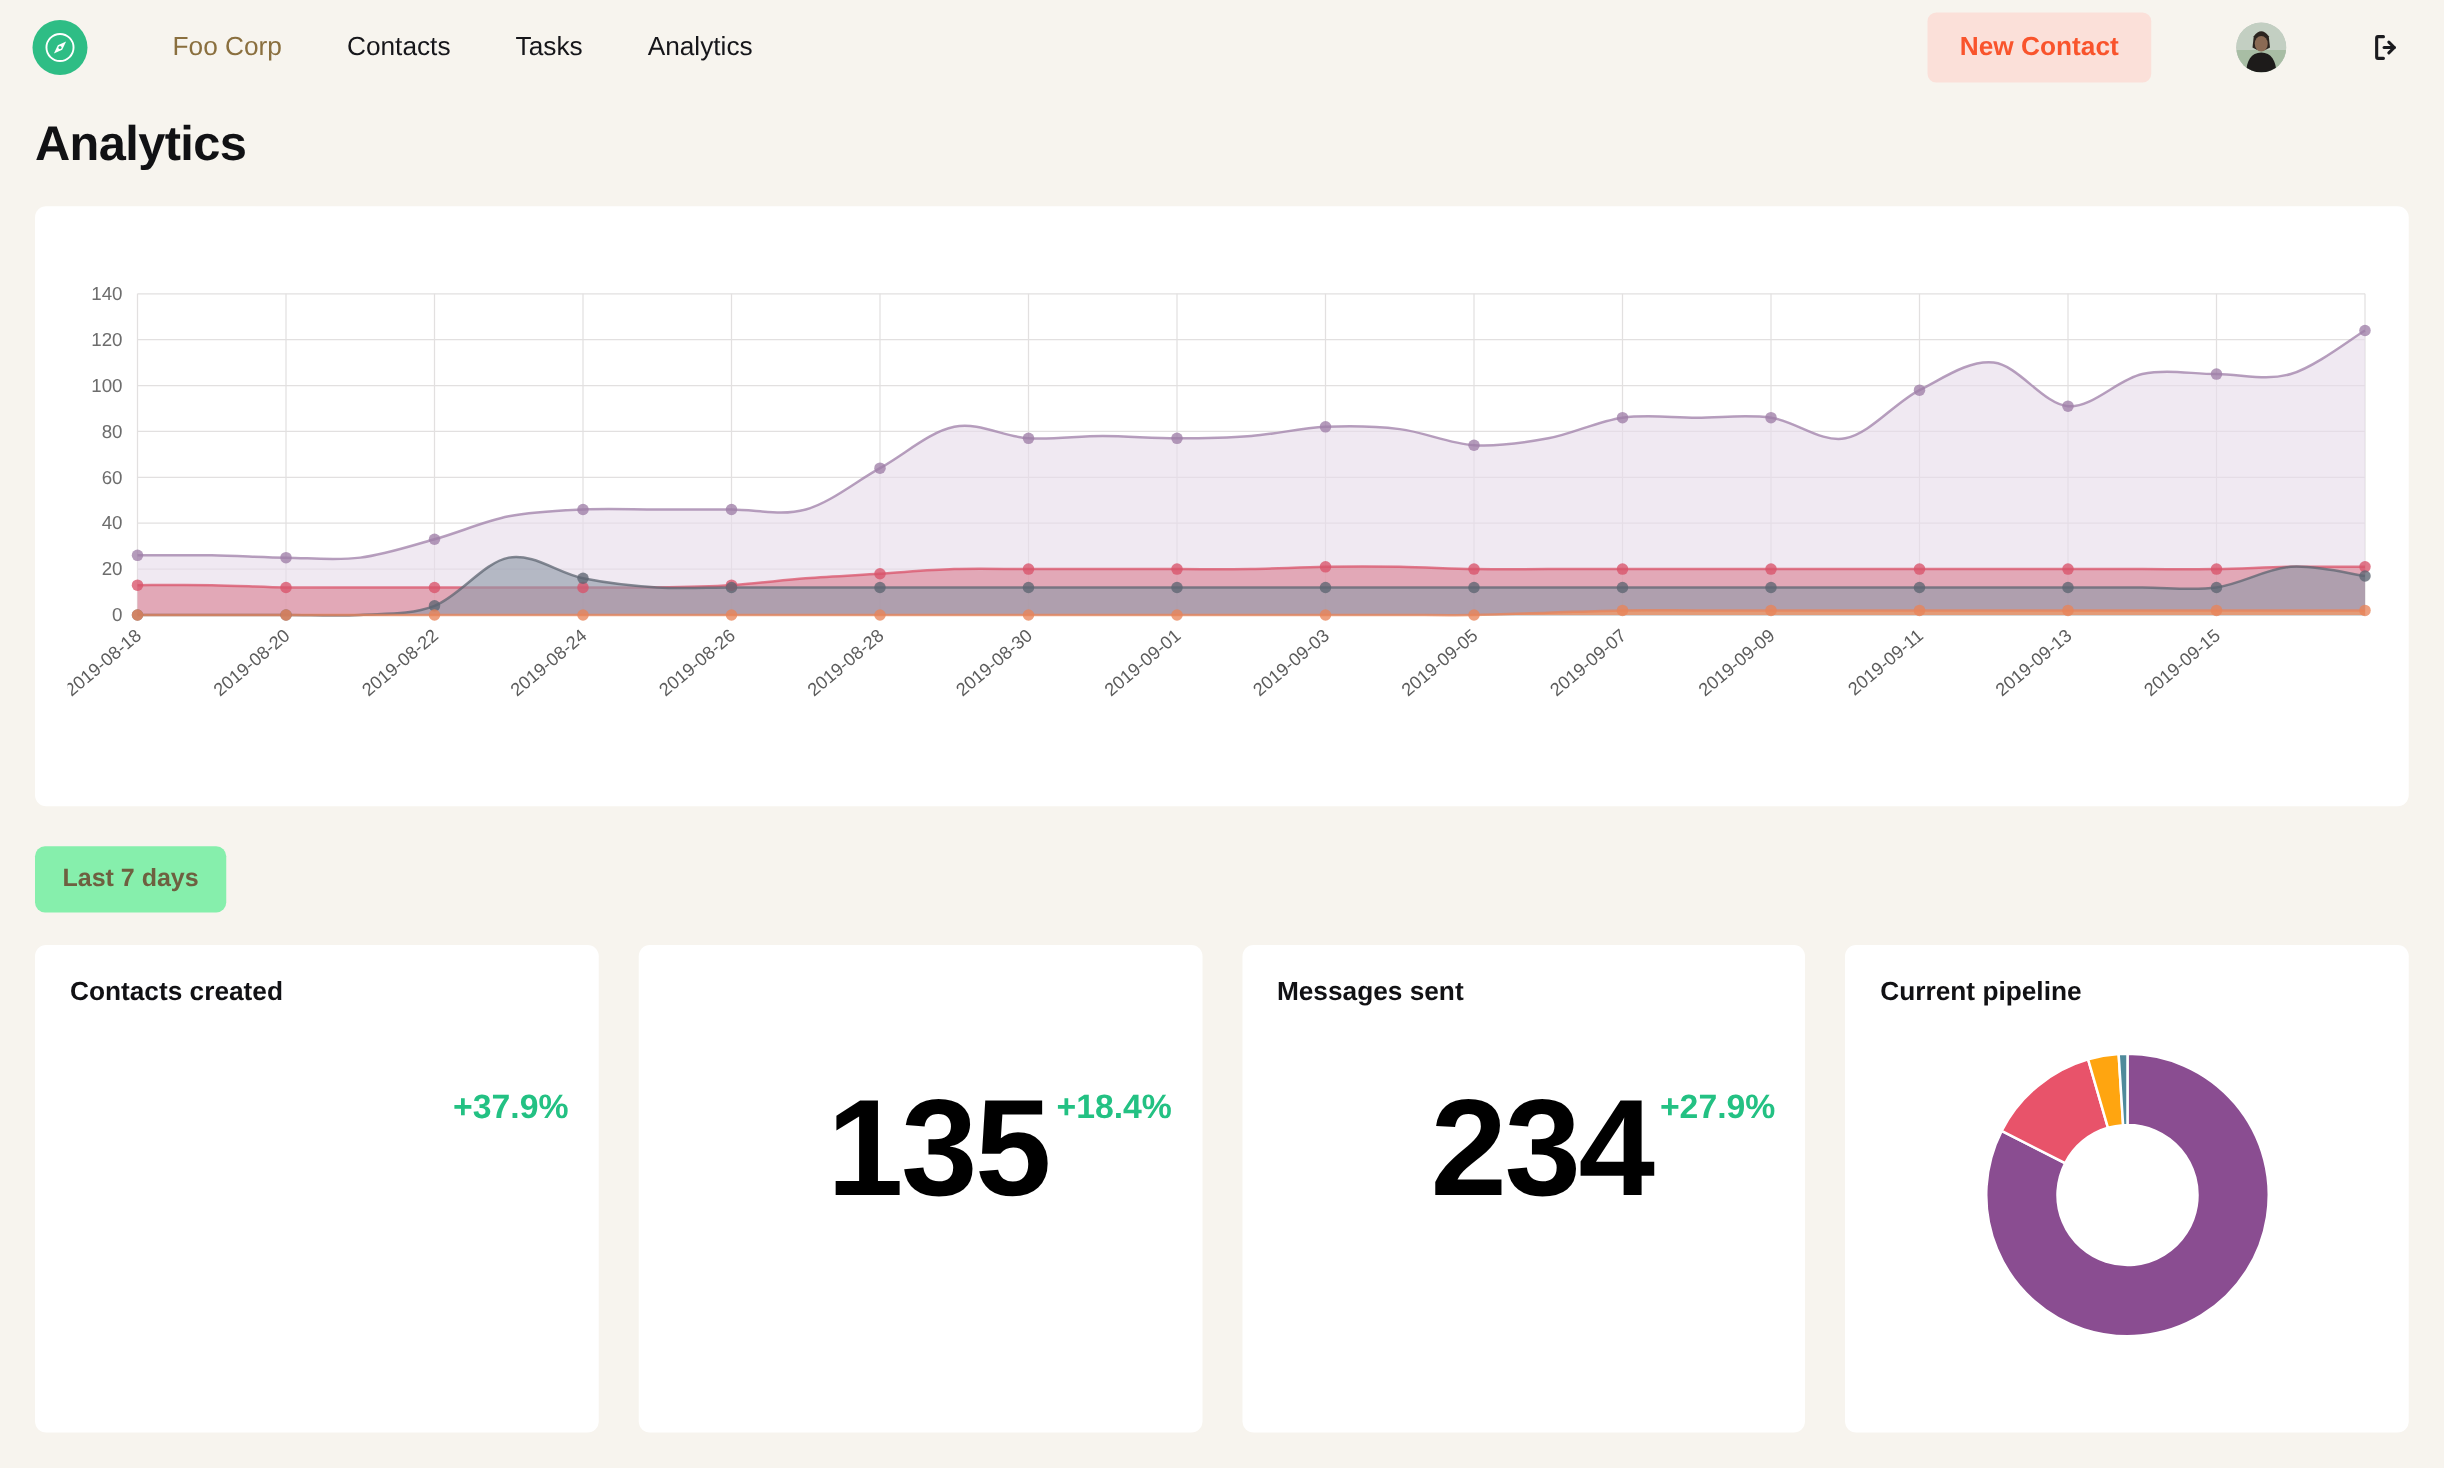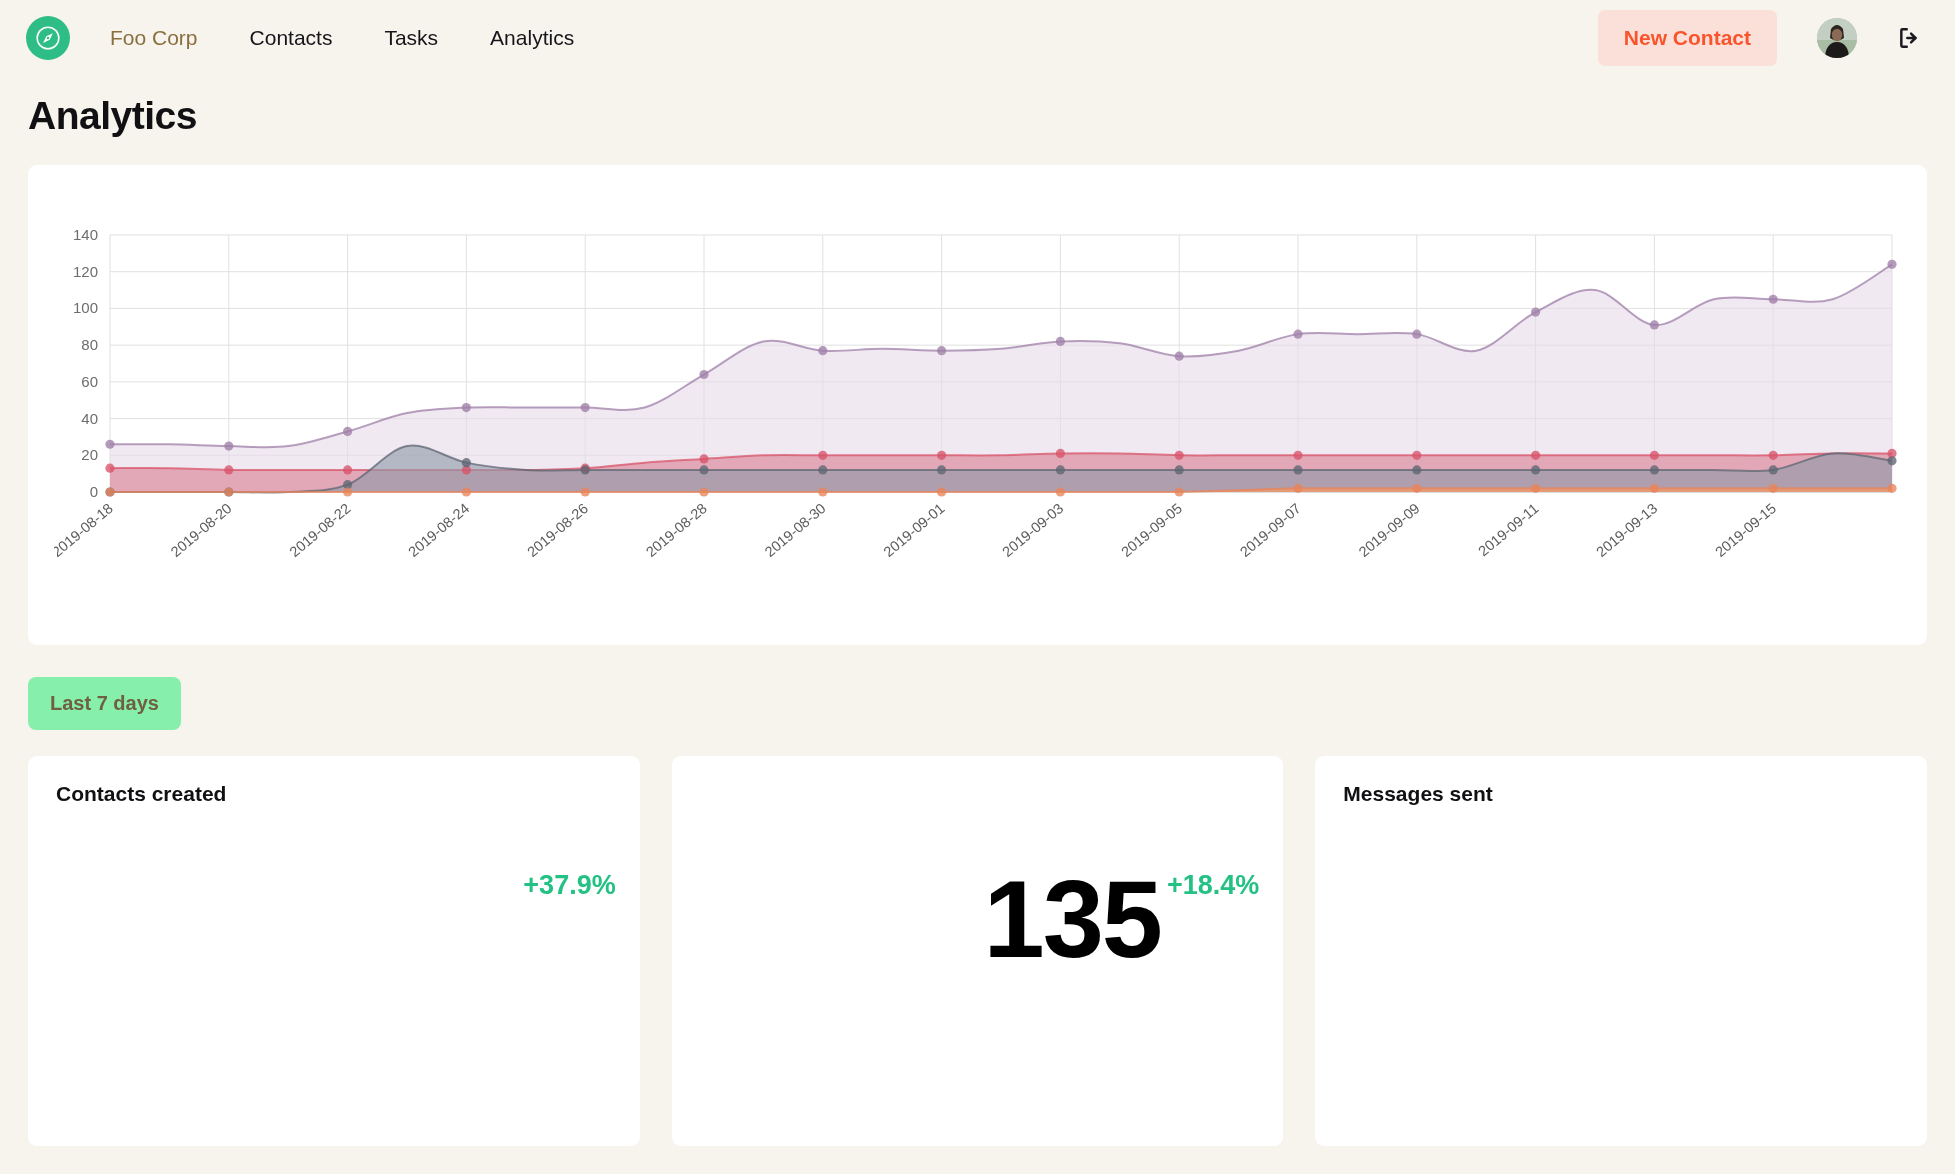--- a/index.html
+++ b/index.html
@@ -10,20 +10,21 @@
     overflow: hidden;
   }
 
   
   .navbar {
     height: 76px;
     display: flex;
     align-items: center;
     padding: 0 26px;
     background: #f7f4ee;
+    gap: 28px;
   }
   .brand-logo {
     width: 44px; height: 44px;
     border-radius: 50%;
     background: #2ebd85;
     display: flex; align-items: center; justify-content: center;
     flex: 0 0 auto;
   }
   .nav-links { display: flex; align-items: center; margin-left: 40px; }
   .nav-link {
@@ -340,16 +341,31 @@
 
   <div class="stat-card">
     <div class="stat-body">
       <div class="stat-value">135</div>
       <div class="stat-delta">+18.4%</div>
     </div>
   </div>
 
   <div class="stat-card">
     <div class="stat-title">Messages sent</div>
-  </div>
-
+    <div class="stat-body">
+      <div class="stat-value">234</div>
+      <div class="stat-delta">+27.9%</div>
+    </div>
+  </div>
+
+  <div class="stat-card">
+    <div class="stat-title">Current pipeline</div>
+    <div class="donut-wrap">
+      <svg id="donut-chart" width="232" height="232" viewBox="0 0 232 232">
+          <path d="M116,3 A113,113 0 1 1 15.316262766714402,64.69907352943127 L66.1036346454514,90.57653201458541 A56,56 0 1 0 116,60 Z" fill="#8a4d91" stroke="#ffffff" stroke-width="2"></path>
+          <path d="M15.316262766714402,64.69907352943127 A113,113 0 0 1 84.47400501756705,7.486813518505443 L100.37649806180315,62.223553602091194 A56,56 0 0 0 66.1036346454514,90.57653201458541 Z" fill="#e8536a" stroke="#ffffff" stroke-width="2"></path>
+          <path d="M84.47400501756705,7.486813518505443 A113,113 0 0 1 108.9046712931876,3.222979687605317 L112.48373090635846,60.110503208016794 A56,56 0 0 0 100.37649806180315,62.223553602091194 Z" fill="#ffa510" stroke="#ffffff" stroke-width="2"></path>
+          <path d="M108.9046712931876,3.222979687605317 A113,113 0 0 1 116.00000000000009,3 L116.00000000000004,60 A56,56 0 0 0 112.48373090635846,60.110503208016794 Z" fill="#4f8a9b" stroke="#ffffff" stroke-width="2"></path>
+        </svg>
+    </div>
+  </div>
 
 </div>
 
 </body></html>

